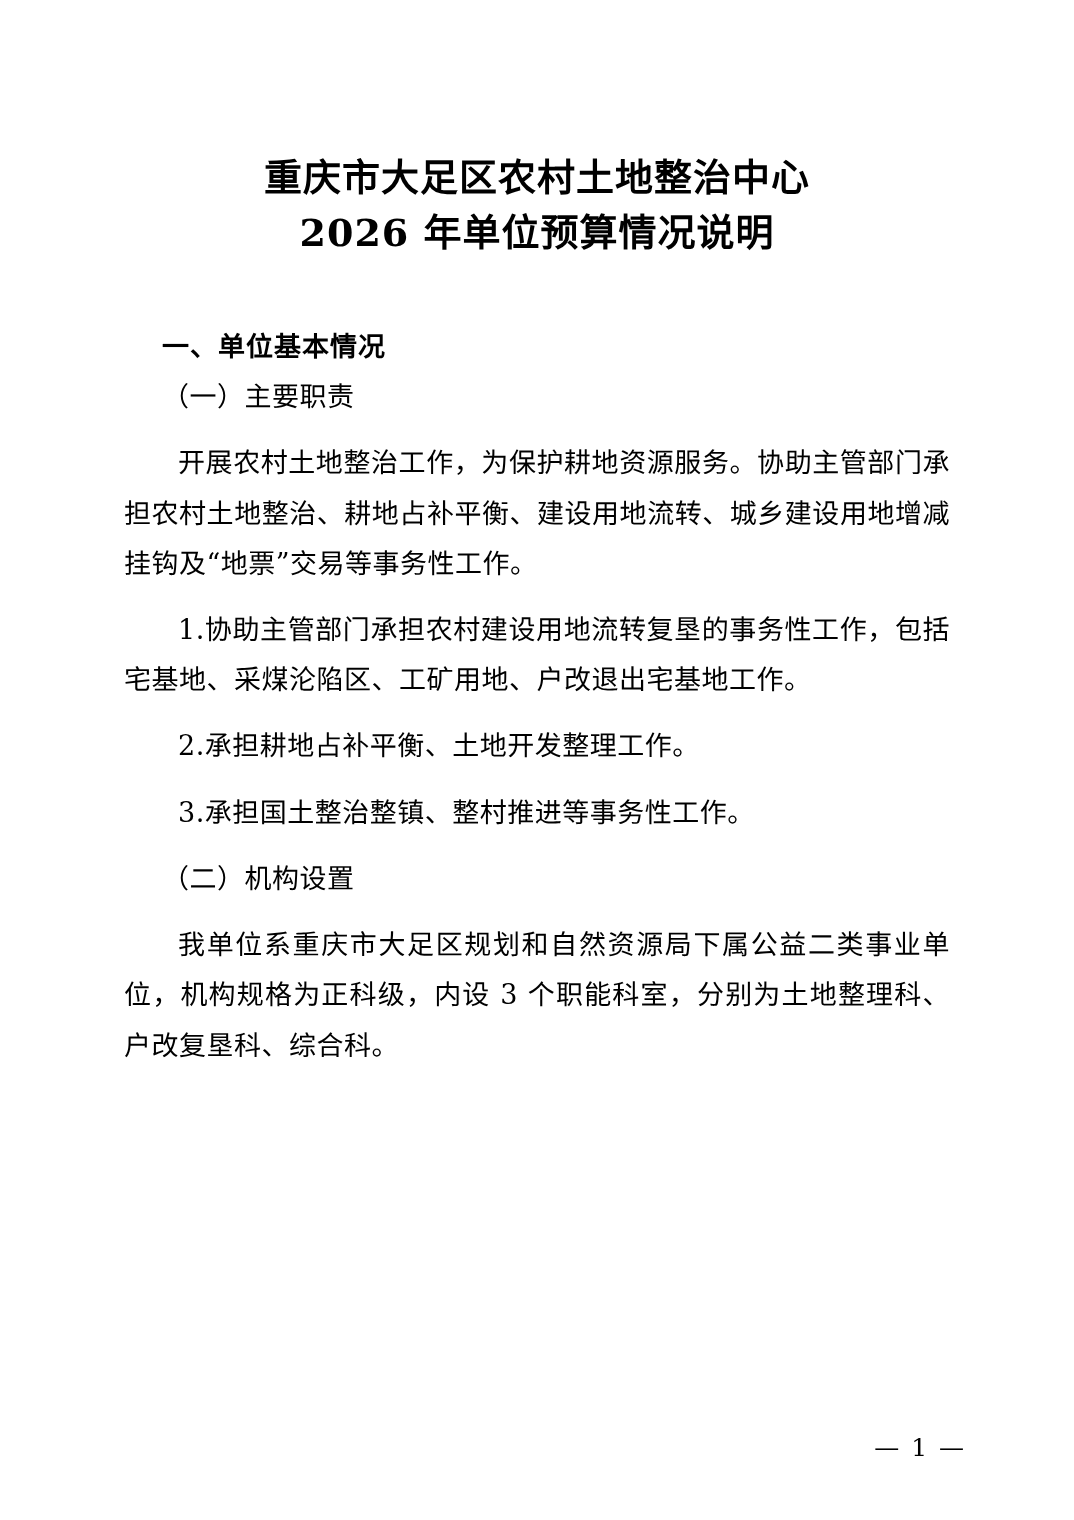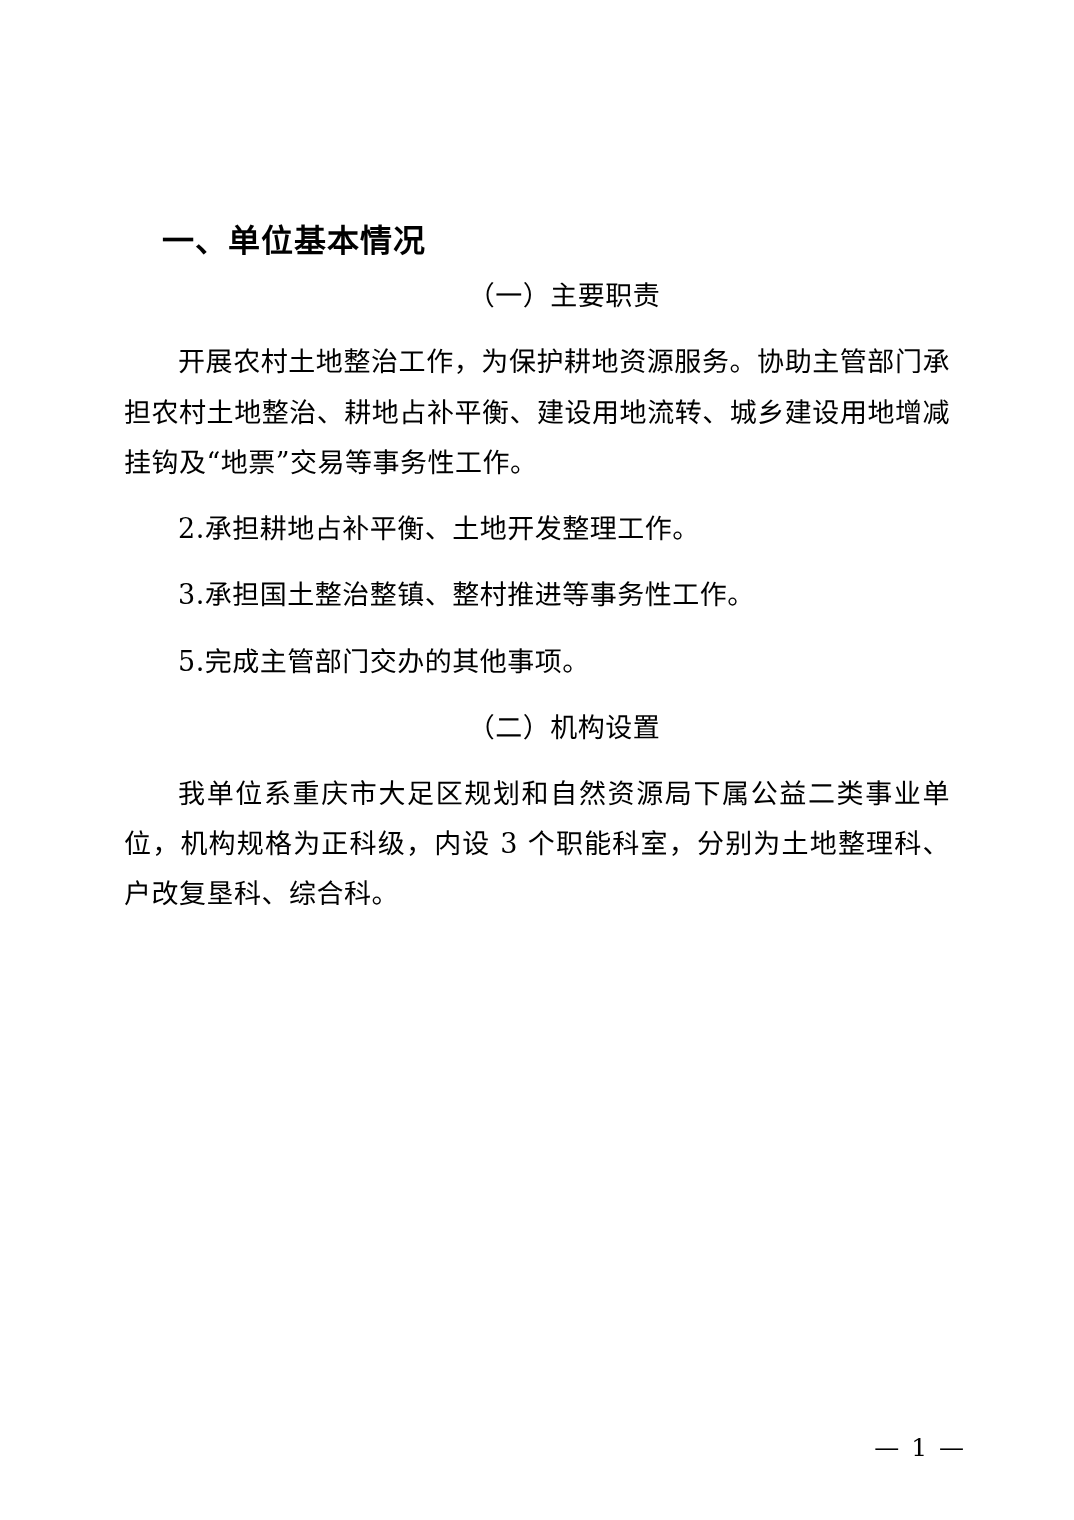--- a/index.html
+++ b/index.html
@@ -35,67 +35,70 @@
   }
   .doc-title .line2 {
     display: block;
   }
   .title-gap {
     height: 62px;
   }
   .section-heading {
     font-family: "DejaVu Sans", "Liberation Sans", sans-serif;
     font-weight: bold;
-    font-size: 32px;
+    font-size: 27px;
     line-height: 1.85;
     text-indent: 54px;
     letter-spacing: 1px;
     margin: 0;
   }
   .para {
     font-size: 27px;
     line-height: 1.86;
     text-indent: 54px;
     letter-spacing: 0.5px;
     margin: 16px;
     text-align: justify;
     text-justify: inter-ideograph;
   }
   .subhead {
     font-size: 27px;
     line-height: 1.86;
     text-indent: 54px;
     letter-spacing: 0.5px;
     margin: 0;
-    text-align: center;
   }
   .page-number {
     position: absolute;
     right: 108px;
     bottom: 58px;
     font-size: 25px;
     letter-spacing: 2px;
     font-family: "DejaVu Serif", "Liberation Serif", serif;
   }
 </style>
 </head>
 <body>
 
 <div class="page">
 
+  <h1 class="doc-title">
+    <span>重庆市大足区农村土地整治中心</span>
+    <span class="line2">2026 年单位预算情况说明</span>
+  </h1>
 
   <div class="title-gap"></div>
 
   <h2 class="section-heading">一、单位基本情况</h2>
 
   <p class="subhead">（一）主要职责</p>
 
   <p class="para">开展农村土地整治工作，为保护耕地资源服务。协助主管部门承担农村土地整治、耕地占补平衡、建设用地流转、城乡建设用地增减挂钩及“地票”交易等事务性工作。</p>
+  <p class="para">1.协助主管部门承担农村建设用地流转复垦的事务性工作，包括宅基地、采煤沦陷区、工矿用地、户改退出宅基地工作。</p>
   <p class="para">2.承担耕地占补平衡、土地开发整理工作。</p>
   <p class="para">3.承担国土整治整镇、整村推进等事务性工作。</p>
-  <p class="para">5.完成主管部门交办的其他事项。</p>
 
   <p class="subhead">（二）机构设置</p>
   <p class="para">我单位系重庆市大足区规划和自然资源局下属公益二类事业单位，机构规格为正科级，内设 3 个职能科室，分别为土地整理科、户改复垦科、综合科。</p>
 
 
   <div class="page-number">— 1 —</div>
 </div>
 
 </body></html>

